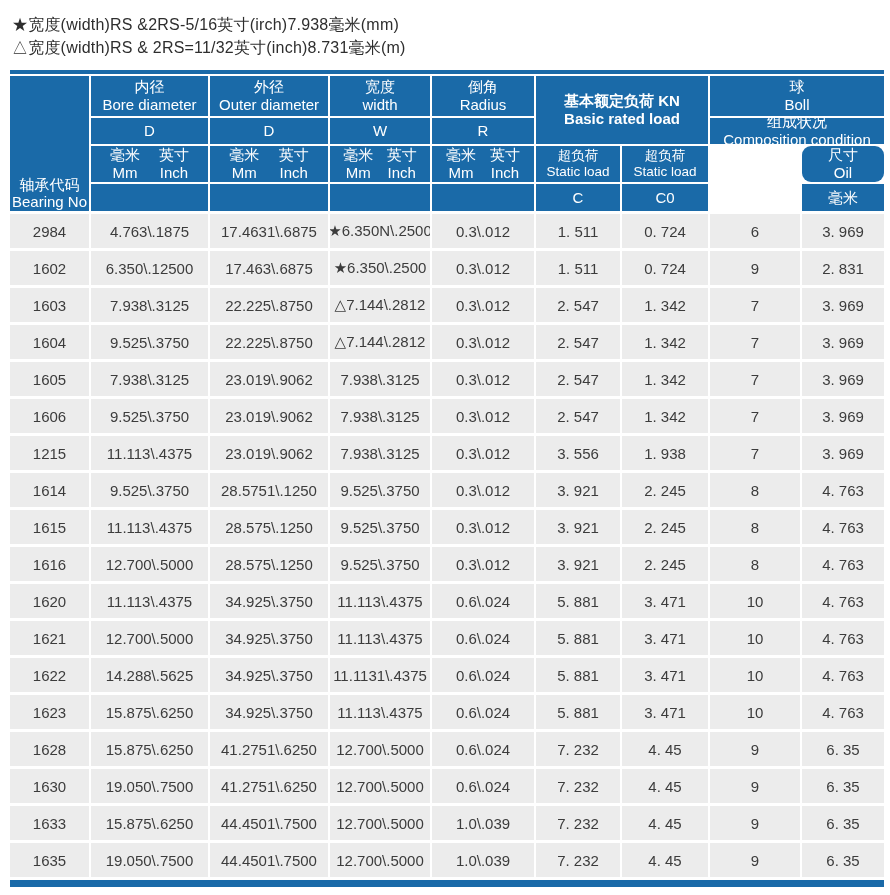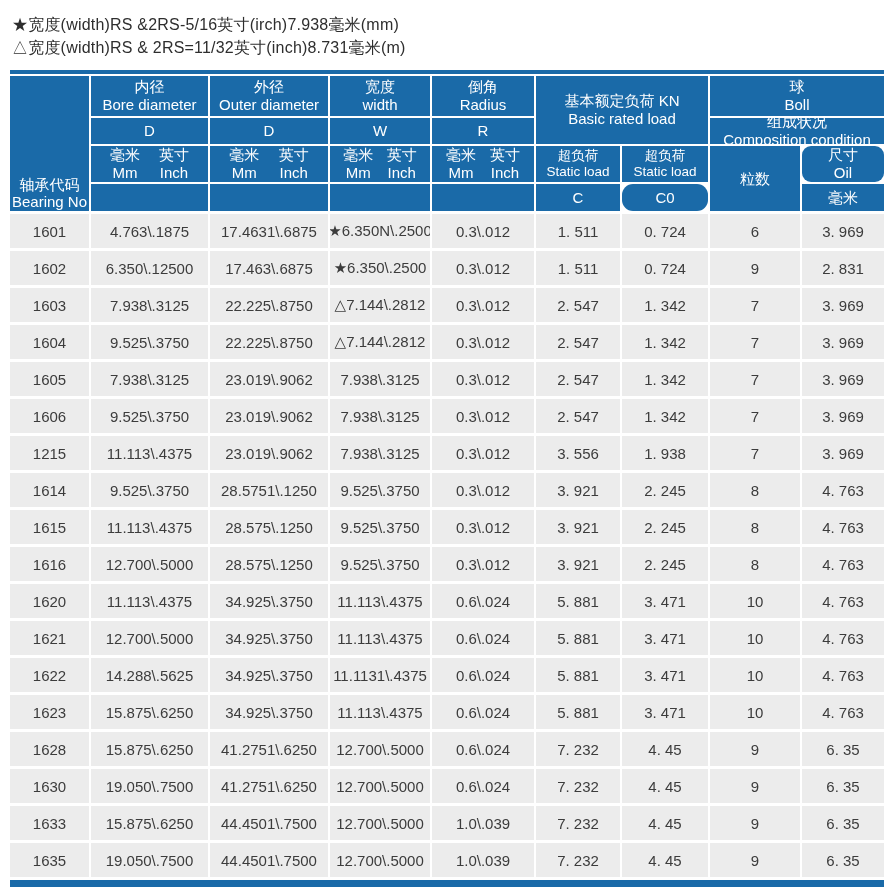--- a/index.html
+++ b/index.html
@@ -30,27 +30,27 @@
   }
   .h-bearing{grid-column:1;grid-row:1/5;justify-content:flex-end;}
   .c2r1{grid-column:2;grid-row:1}.c3r1{grid-column:3;grid-row:1}
   .c4r1{grid-column:4;grid-row:1}.c5r1{grid-column:5;grid-row:1}
   .c2r2{grid-column:2;grid-row:2}.c3r2{grid-column:3;grid-row:2}
   .c4r2{grid-column:4;grid-row:2}.c5r2{grid-column:5;grid-row:2}
   .c2r3{grid-column:2;grid-row:3}.c3r3{grid-column:3;grid-row:3}
   .c4r3{grid-column:4;grid-row:3}.c5r3{grid-column:5;grid-row:3}
   .c2r4{grid-column:2;grid-row:4}.c3r4{grid-column:3;grid-row:4}
   .c4r4{grid-column:4;grid-row:4}.c5r4{grid-column:5;grid-row:4}
-  .h-load{grid-column:6/8;grid-row:1/3;}
+  .h-load{grid-column:6/8;grid-row:1/3;font-weight:bold;}
   .h-ball{grid-column:8/10;grid-row:1;}
   .h-comp{grid-column:8/10;grid-row:2;}
   .h-c{grid-column:6;grid-row:3;font-size:13.5px;}
   .h-c0{grid-column:7;grid-row:3;font-size:13.5px;}
   .h-c-sym{grid-column:6;grid-row:4;}
-  .h-c0-sym{grid-column:7;grid-row:4;border-radius:11px;}
+  .h-c0-sym{grid-column:7;grid-row:4;}
   .h-count{grid-column:8;grid-row:3/5;}
   .h-oil{grid-column:9;grid-row:3;border-radius:9px;}
   .h-oil-unit{grid-column:9;grid-row:4;}
   .mm-inch{flex-direction:row;justify-content:space-evenly;}
   .mm-inch .grp{display:flex;flex-direction:column;align-items:center;}
 
   .body-grid{
     display:grid;
     grid-template-columns:79px 117px 118px 100px 102px 84px 86px 90px 82px;
     grid-auto-rows:34px;
@@ -157,37 +157,36 @@
     </div>
 
     <div class="hcell h-c">
       <div>超负荷</div>
       <div>Static load</div>
     </div>
     <div class="hcell h-c0">
       <div>超负荷</div>
       <div>Static load</div>
     </div>
-    <div class="hcell h-count">粒数</div>
     <div class="hcell h-oil">
       <div>尺寸</div>
       <div>Oil</div>
     </div>
 
     <div class="hcell c2r4"></div>
     <div class="hcell c3r4"></div>
     <div class="hcell c4r4"></div>
     <div class="hcell c5r4"></div>
     <div class="hcell h-c-sym">C</div>
     <div class="hcell h-c0-sym">C0</div>
     <div class="hcell h-oil-unit">毫米</div>
   </div>
 
   <div class="body-grid" id="rows">
-      <div class="bcell">1601</div>
+      <div class="bcell">2984</div>
       <div class="bcell">4.763\.1875</div>
       <div class="bcell">17.4631\.6875</div>
       <div class="bcell">★6.350N\.2500</div>
       <div class="bcell">0.3\.012</div>
       <div class="bcell">1. 511</div>
       <div class="bcell">0. 724</div>
       <div class="bcell">6</div>
       <div class="bcell">3. 969</div>
       <div class="bcell">1602</div>
       <div class="bcell">6.350\.12500</div>

